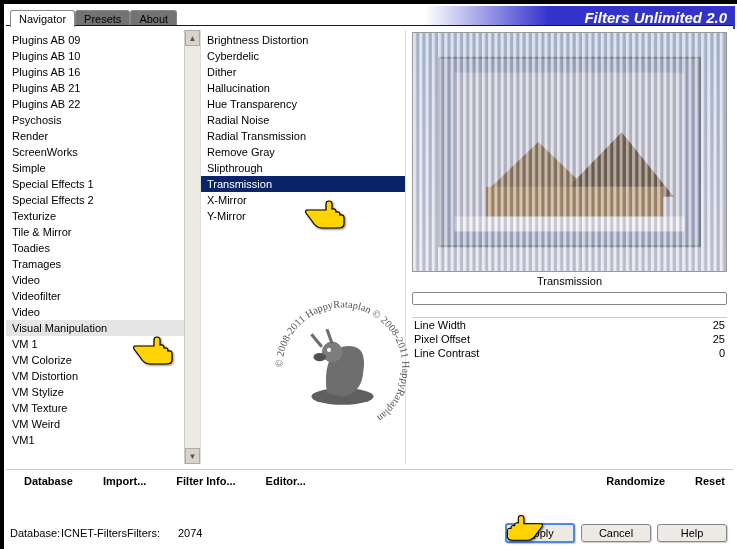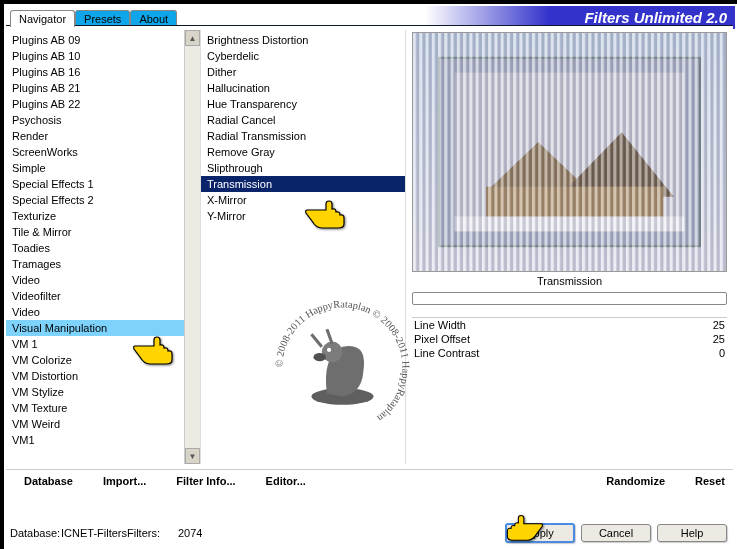--- a/index.html
+++ b/index.html
@@ -1,29 +1,29 @@
 <!DOCTYPE html>
 <html><head>
 <meta charset="utf-8">
 <style>
   * { box-sizing: border-box; margin: 0; padding: 0; }
   html, body { width: 737px; height: 549px; overflow: hidden; font-family: Tahoma, Arial, sans-serif; font-size: 11px; background: #fff; border: 2px solid #000; }
   .top-bar { height: 25px; position: relative; background: #fff; }
   .title-bar { position: absolute; right: 2px; top: 2px; height: 23px; width: 310px; background: linear-gradient(to right, #fff 0%, #3333cc 40%, #3333cc 100%); display: flex; align-items: center; justify-content: flex-end; padding-right: 8px; }
   .app-title { color: #fff; font-weight: bold; font-style: italic; font-size: 15px; margin-left: 32px; }
   .tabs { position: absolute; left: 6px; top: 6px; display: flex; }
-  .tab { border: 1px solid #888; padding: 2px 8px; background: #0ea5e9; border-bottom: none; margin-right: 0; font-size: 11px; cursor: pointer; border-top-left-radius: 3px; border-top-right-radius: 3px; }
+  .tab { border: 1px solid #888; padding: 2px 8px; background: #737373; border-bottom: none; margin-right: 0; font-size: 11px; cursor: pointer; border-top-left-radius: 3px; border-top-right-radius: 3px; }
   .tab.active { background: #fff; position: relative; z-index: 2; }
   .content { position: absolute; left: 6px; right: 4px; top: 25px; bottom: 55px; border-top: 1px solid #0f172a; background: #fff; }
   .columns { display: flex; height: calc(100% - 30px); padding: 4px 0 0 0; }
   .left-list, .mid-list { border-right: 1px solid #ddd; overflow-y: auto; overflow-x: hidden; height: 100%; padding: 2px 0; position: relative; }
   .left-list { width: 195px; }
   .mid-list { width: 205px; }
   .list-item { padding: 1px 6px; white-space: nowrap; color: #000; cursor: pointer; line-height: 14px; }
-  .list-item.selected-y { background: #7dd3fc; }
+  .list-item.selected-y { background: #e5e5e5; }
   .list-item.selected-b { background: #0a246a; color: #fff; }
   .right-pane { flex: 1; padding: 2px 6px; display: flex; flex-direction: column; }
   .preview { height: 240px; border: 1px solid #999; background: #e8e8e8; display: flex; align-items: center; justify-content: center; position: relative; overflow: hidden; }
   .preview svg { width: 100%; height: 100%; }
   .preview-label { text-align: center; padding: 3px 0 5px 0; }
   .progress { height: 13px; border: 1px solid #888; background: #fff; border-radius: 2px; margin-bottom: 12px; }
   .params { border-top: 1px solid #ccc; }
   .param-row { display: flex; padding: 1px 2px; gap: 44px; }
   .param-label { flex: 1; }
   .param-val { text-align: right; width: 40px; }
@@ -93,21 +93,21 @@
         <div class="sb-btn">▼</div>
       </div>
     </div>
 
     <div class="mid-list" id="mid-list">
         <div class="list-item">Brightness Distortion</div>
         <div class="list-item">Cyberdelic</div>
         <div class="list-item">Dither</div>
         <div class="list-item">Hallucination</div>
         <div class="list-item">Hue Transparency</div>
-        <div class="list-item">Radial Cancel</div>
+        <div class="list-item">Radial Noise</div>
         <div class="list-item">Radial Transmission</div>
         <div class="list-item">Remove Gray</div>
         <div class="list-item">Slipthrough</div>
         <div class="list-item selected-b">Transmission</div>
         <div class="list-item">X-Mirror</div>
         <div class="list-item">Y-Mirror</div>
       </div>
 
     <div class="right-pane">
       <div class="preview">

